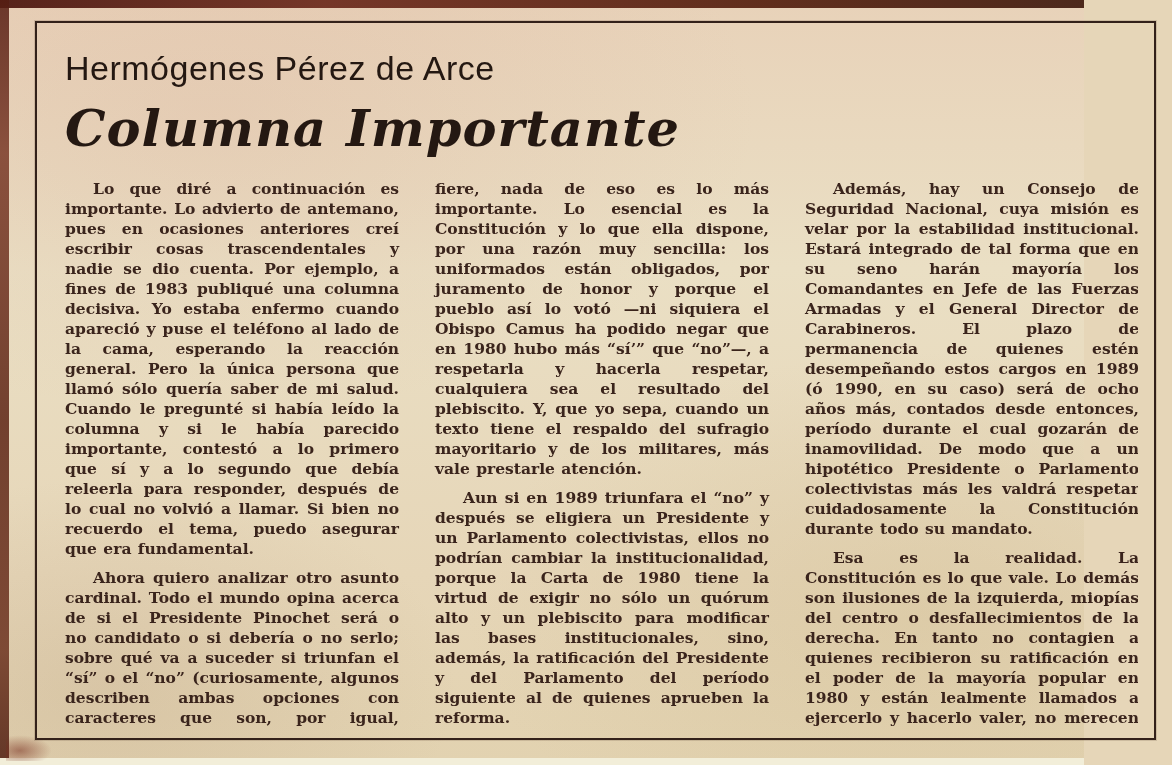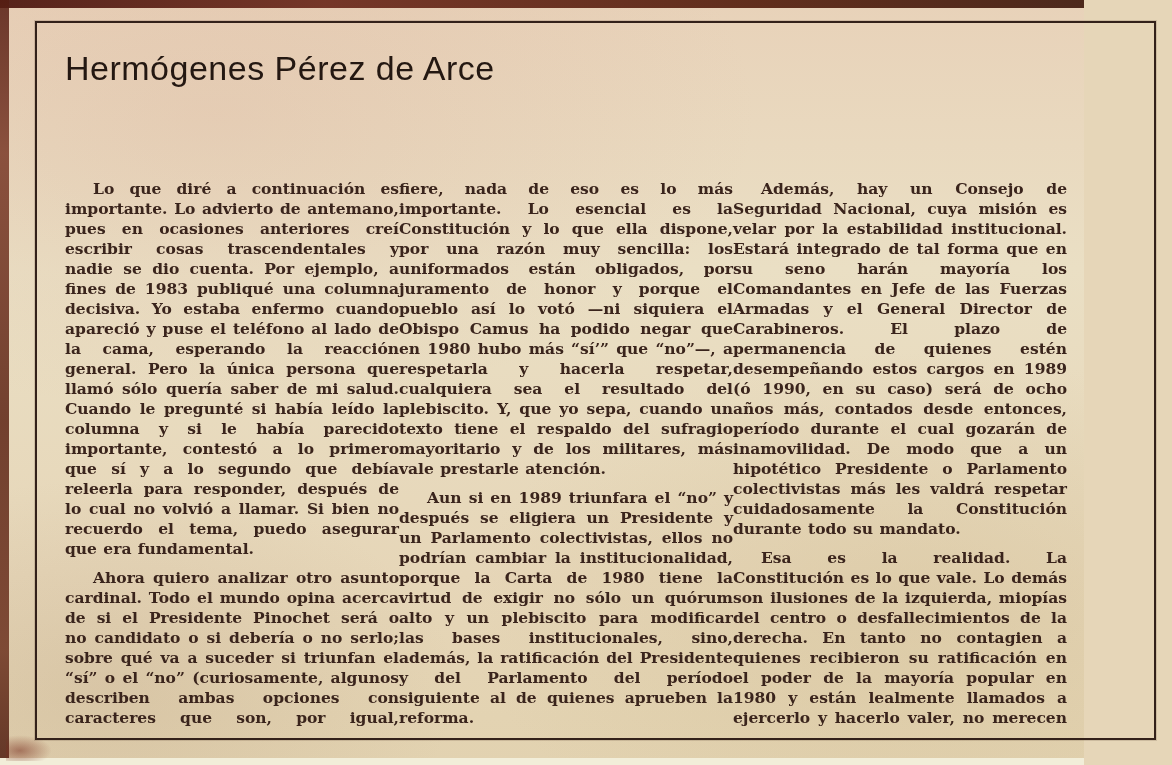--- a/index.html
+++ b/index.html
@@ -72,20 +72,21 @@
     font-weight: 700;
     font-size: 51px;
     letter-spacing: 1px;
     color: var(--title-ink);
   }
   .columns {
     position: absolute;
     left: 28px; top: 156px;
     width: 1073px; height: 552px;
     display: flex;
+    gap: 36px;
     overflow: hidden;
   }
   .column {
     width: 334px;
     flex: 0 0 334px;
     color: var(--ink);
     font-size: 15.5px;
     font-weight: 700;
     line-height: 20px;
     text-align: justify;
@@ -102,20 +103,21 @@
 
 <div class="scan">
   <div class="edge-top"></div>
   <div class="edge-left"></div>
   <div class="edge-bottom"></div>
   <div class="smudge-bl"></div>
 
   <div class="frame">
     <div class="header">
       <div class="byline">Hermógenes Pérez de Arce</div>
+      <div class="title">Columna Importante</div>
     </div>
 
     <div class="columns">
       <div class="column">
         <p>Lo que diré a continuación es importante. Lo advierto de antemano, pues en ocasiones anteriores creí escribir cosas trascendentales y nadie se dio cuenta. Por ejemplo, a fines de 1983 publiqué una columna decisiva. Yo estaba enfermo cuando apareció y puse el teléfono al lado de la cama, esperando la reacción general. Pero la única persona que llamó sólo quería saber de mi salud. Cuando le pregunté si había leído la columna y si le había parecido importante, contestó a lo primero que sí y a lo segundo que debía releerla para responder, después de lo cual no volvió a llamar. Si bien no recuerdo el tema, puedo asegurar que era fundamental.</p>
         <p>Ahora quiero analizar otro asunto cardinal. Todo el mundo opina acerca de si el Presidente Pinochet será o no candidato o si debería o no serlo; sobre qué va a suceder si triunfan el “sí” o el “no” (curiosamente, algunos describen ambas opciones con caracteres que son, por igual, apocalípticos); y, en fin, si se debe o no designar un candidato único opositor que personifique el “no” en el plebiscito.</p>
 
       </div>
       <div class="column">
         <p class="cont">fiere, nada de eso es lo más importante. Lo esencial es la Constitución y lo que ella dispone, por una razón muy sencilla: los uniformados están obligados, por juramento de honor y porque el pueblo así lo votó —ni siquiera el Obispo Camus ha podido negar que en 1980 hubo más “sí’” que “no”—, a respetarla y hacerla respetar, cualquiera sea el resultado del plebiscito. Y, que yo sepa, cuando un texto tiene el respaldo del sufragio mayoritario y de los militares, más vale prestarle atención.</p>

